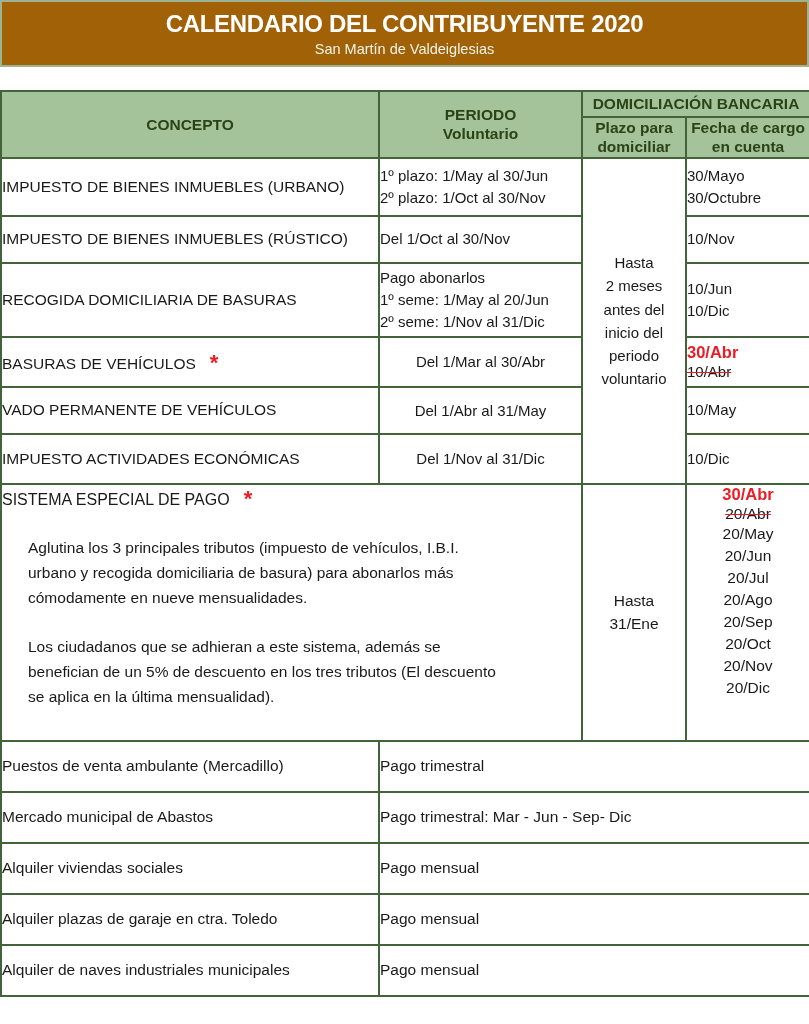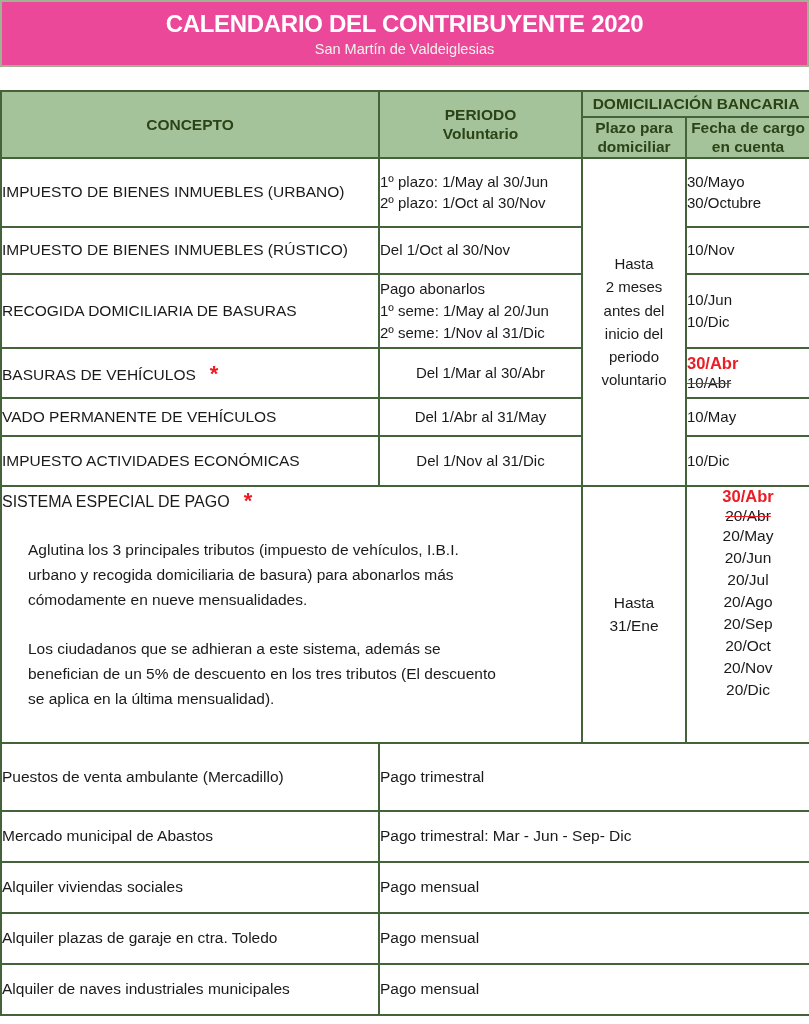--- a/index.html
+++ b/index.html
@@ -3,21 +3,21 @@
 <meta charset="utf-8">
 <style>
   html,body { margin:0; padding:0; background:#ffffff; }
   .page {
     width:809px; height:1024px; position:relative; background:#ffffff;
     font-family:"Liberation Sans", sans-serif; color:#1a1a1a; overflow:hidden;
   }
   
   .banner {
     position:absolute; top:0; left:0; width:805px; height:63px;
-    background:#ec4899; border:2px solid #9fb291; text-align:center;
+    background:#a16207; border:2px solid #9fb291; text-align:center;
   }
   .banner-title {
     color:#ffffff; font-weight:bold; font-size:24px; letter-spacing:-0.3px;
     margin-top:8px;
   }
   .banner-sub { color:#f0f4ea; font-size:14.5px; margin-top:3px; }
 
   
   table.cal {
     position:absolute; top:90px; left:0; width:809px;
@@ -84,21 +84,21 @@
       <th>
         <div>Plazo para</div>
         <div>domiciliar</div>
       </th>
       <th>
         <div>Fecha de cargo</div>
         <div>en cuenta</div>
       </th>
     </tr>
 
-    <tr style="height:69px">
+    <tr style="height:58px">
       <td class="concepto">IMPUESTO DE BIENES INMUEBLES (URBANO)</td>
       <td class="periodo-left">
         <div>1º plazo: 1/May al 30/Jun</div>
         <div>2º plazo: 1/Oct al 30/Nov</div>
       </td>
       <td class="plazo-merged" rowspan="6">
         <div>Hasta</div>
         <div>2 meses</div>
         <div>antes del</div>
         <div>inicio del</div>
@@ -134,21 +134,21 @@
       <td class="concepto">
         <span>BASURAS DE VEHÍCULOS</span><span class="red-star">*</span>
       </td>
       <td class="periodo-center">Del 1/Mar al 30/Abr</td>
       <td class="fecha">
         <div class="fecha-new">30/Abr</div>
         <div class="fecha-old">10/Abr</div>
       </td>
     </tr>
 
-    <tr style="height:38px">
+    <tr style="height:47px">
       <td class="concepto">VADO PERMANENTE DE VEHÍCULOS</td>
       <td class="periodo-center">Del 1/Abr al 31/May</td>
       <td class="fecha">10/May</td>
     </tr>
 
     <tr style="height:50px">
       <td class="concepto">IMPUESTO ACTIVIDADES ECONÓMICAS</td>
       <td class="periodo-center">Del 1/Nov al 31/Dic</td>
       <td class="fecha">10/Dic</td>
     </tr>
@@ -180,21 +180,21 @@
         <div>20/Jun</div>
         <div>20/Jul</div>
         <div>20/Ago</div>
         <div>20/Sep</div>
         <div>20/Oct</div>
         <div>20/Nov</div>
         <div>20/Dic</div>
       </td>
     </tr>
 
-    <tr style="height:68px">
+    <tr style="height:51px">
       <td class="bottom-concepto">Puestos de venta ambulante (Mercadillo)</td>
       <td class="bottom-pago" colspan="3">Pago trimestral</td>
     </tr>
     <tr style="height:51px">
       <td class="bottom-concepto">Mercado municipal de Abastos</td>
       <td class="bottom-pago" colspan="3">Pago trimestral: Mar - Jun - Sep- Dic</td>
     </tr>
     <tr style="height:51px">
       <td class="bottom-concepto">Alquiler viviendas sociales</td>
       <td class="bottom-pago" colspan="3">Pago mensual</td>

